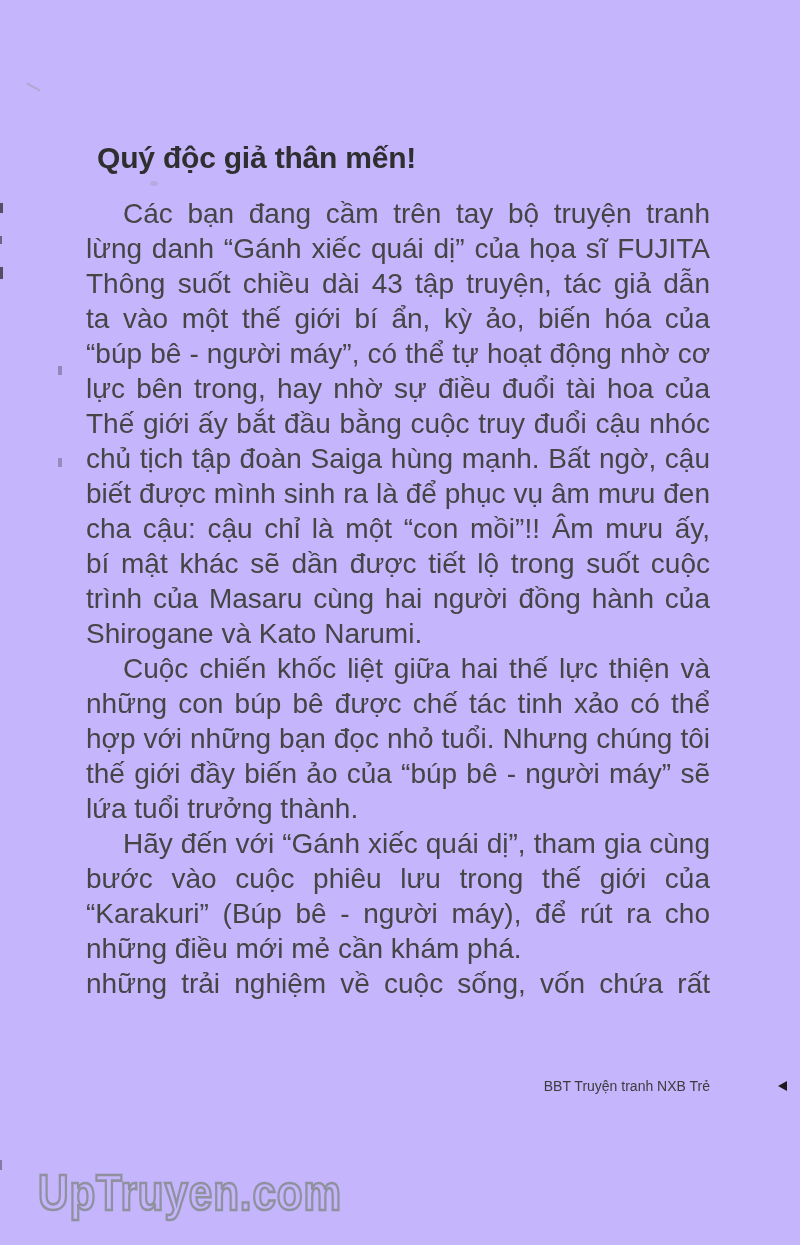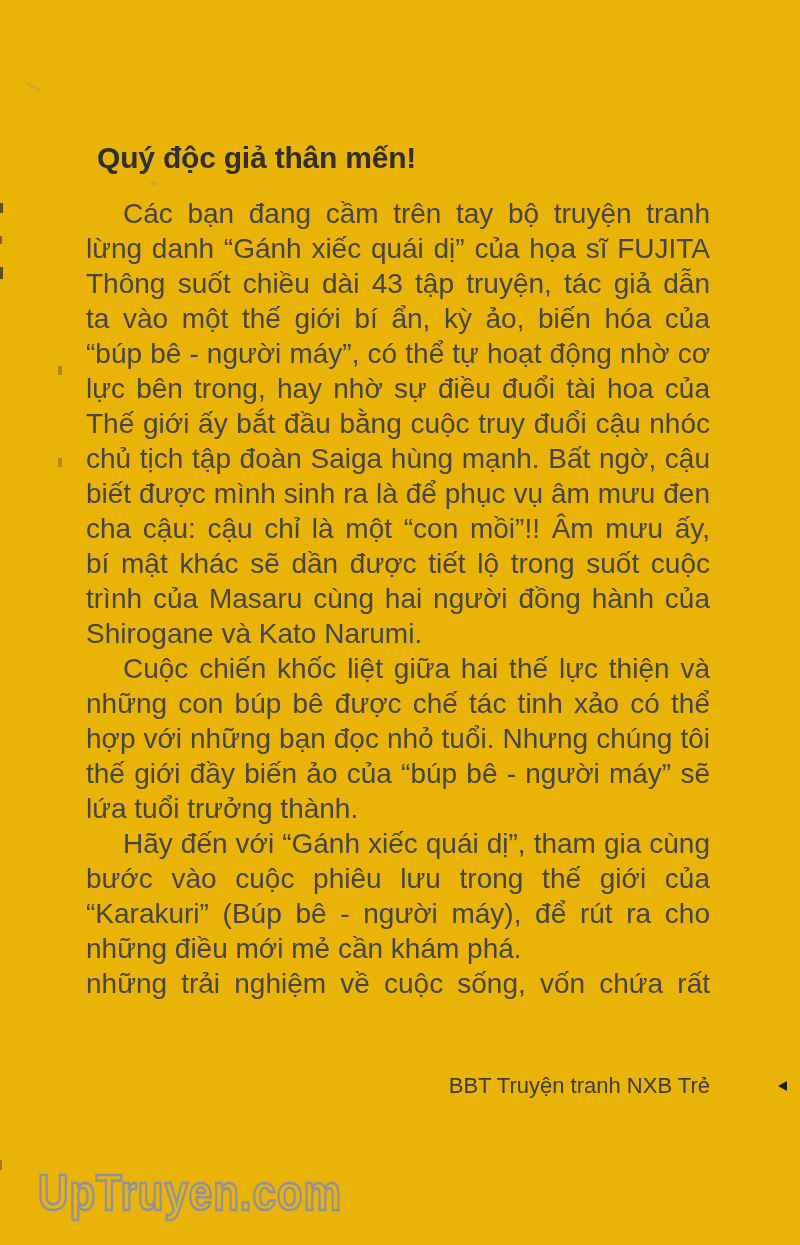--- a/index.html
+++ b/index.html
@@ -45,21 +45,21 @@
   .line.end  { text-align-last: left; }
   .line.indent { text-indent: 37px; }
   .signature {
     position: absolute;
     left: 86px;
     top: 1071px;
     width: 624px;
     height: 30px;
     line-height: 30px;
     text-align: right;
-    font-size: 22px;
+    font-size: 14px;
     color: #3c3c3c;
   }
   .watermark {
     position: absolute;
     left: 38px;
     top: 1164px;
     font-size: 48px;
     font-weight: bold;
     letter-spacing: 1px;
     color: transparent;
@@ -100,21 +100,21 @@
     left: 150px; top: 181px;
     width: 8px; height: 5px;
     border-radius: 50%;
     background: #8a8a8a;
     opacity: .25;
   }
 </style>
 </head>
 <body>
 
-<div class="page" style="background: #eab308;">
+<div class="page" style="background: #c4b5fd;">
 
   <h1 class="page-title" style="color: rgb(47, 47, 47);">Quý độc giả thân mến!</h1>
 
   <div class="letter-body" id="letter-body" style="color: rgb(69, 69, 69);">
       <div class="para">
         <div class="line indent just">Các bạn đang cầm trên tay bộ truyện tranh Nhật Bản</div>
         <div class="line just">lừng danh “Gánh xiếc quái dị” của họa sĩ FUJITA KAZUHIRO.</div>
         <div class="line just">Thông suốt chiều dài 43 tập truyện, tác giả dẫn dắt chúng</div>
         <div class="line just">ta vào một thế giới bí ẩn, kỳ ảo, biến hóa của những con</div>
         <div class="line just">“búp bê - người máy”, có thể tự hoạt động nhờ cơ cấu động</div>

